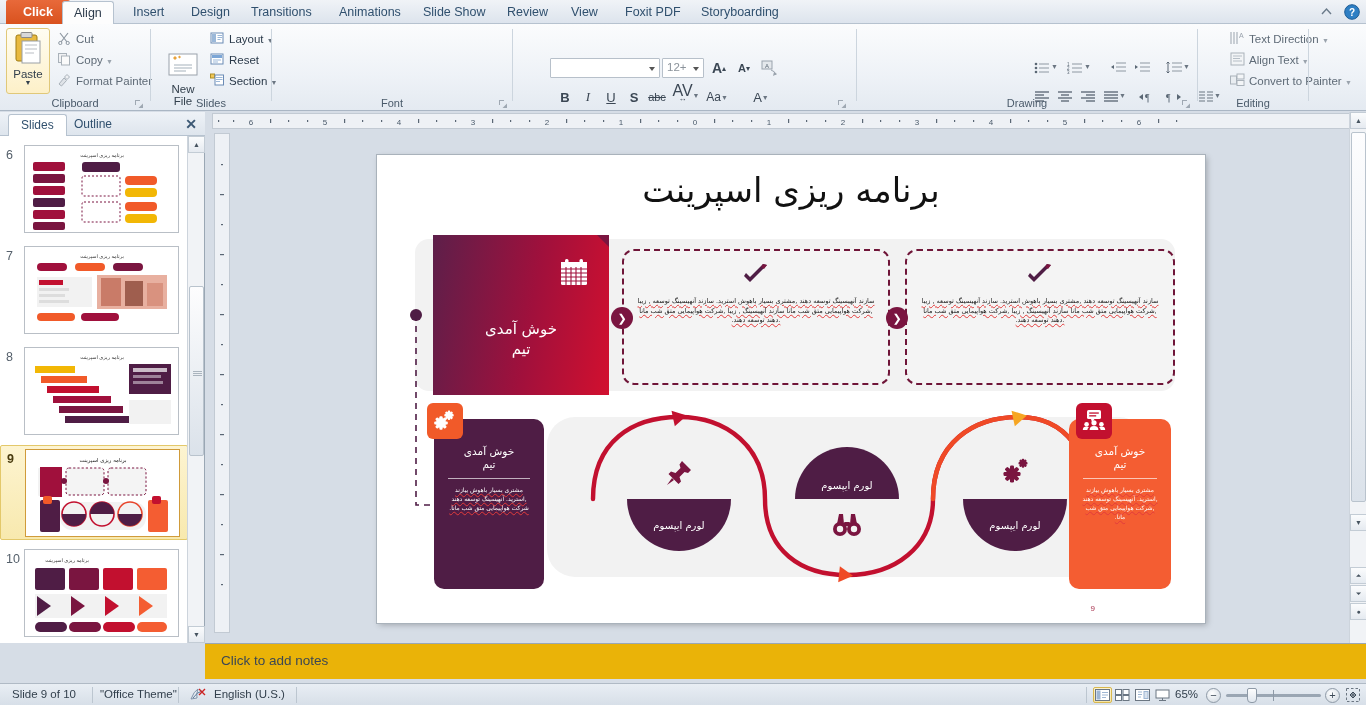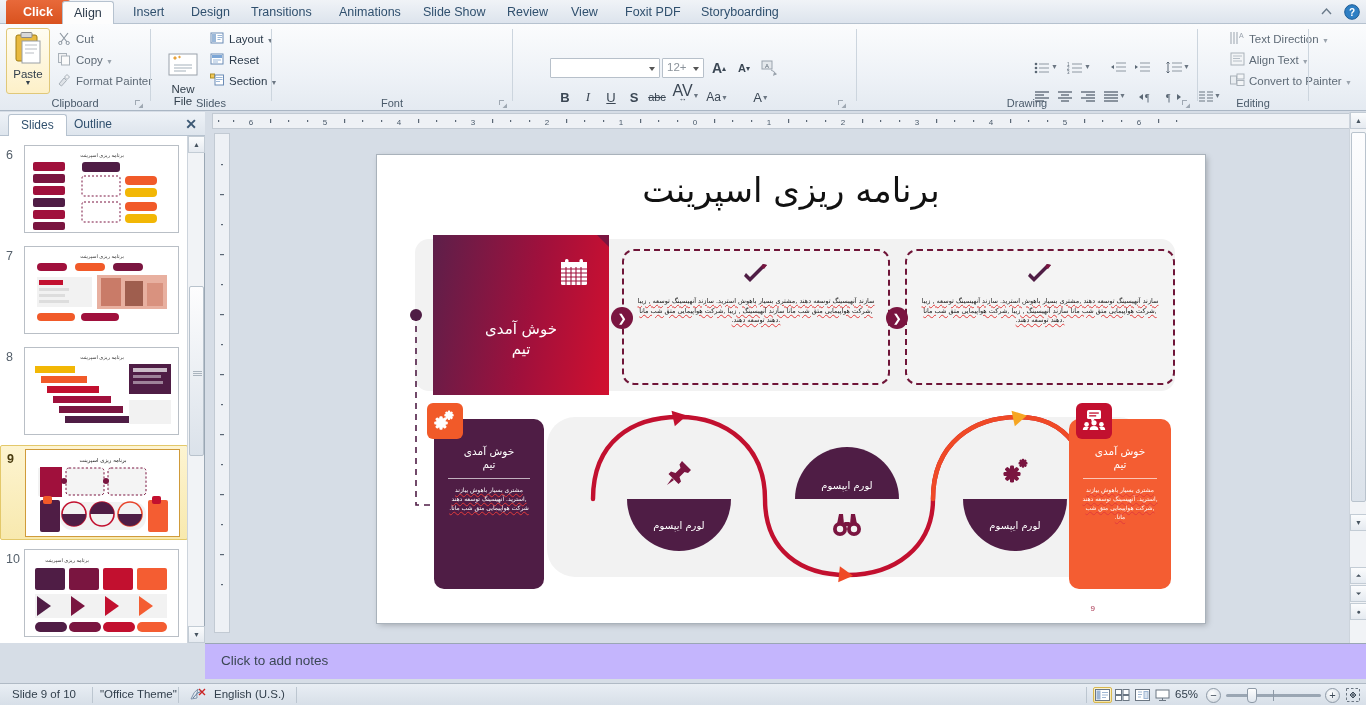--- a/index.html
+++ b/index.html
@@ -126,21 +126,21 @@
              background:#eef1f5; border:1px solid #c2cad3; }
   .editbg { position:absolute; left:205px; top:112px; width:1161px; height:531px; background:#d1d8e0; z-index:-1; }
 
   .stage {
     position:absolute; left:377px; top:155px; width:828px; height:468px;
     background:#fff; box-shadow: 0 0 0 1px #a9b2bb, 2px 2px 6px rgba(0,0,0,.25);
   }
 
   
   .notes { position:absolute; left:205px; top:643px; width:1161px; height:36px;
-           background:#c4b5fd; border-top:1px solid #9aa7b4; }
+           background:#eab308; border-top:1px solid #9aa7b4; }
   .notes .ph { position:absolute; left:16px; top:9px; font-size:13.5px; color:#3b4754; }
 
   
   .rscroll { position:absolute; right:0; top:112px; width:17px; height:531px; background:#f1f3f6;
              border-left:1px solid #cdd4dc; }
 
   
   .status {
     position:absolute; left:0; bottom:0; width:1366px; height:22px;
     background: linear-gradient(#e9eef4,#d7dfe8); border-top:1px solid #b0bac5;

